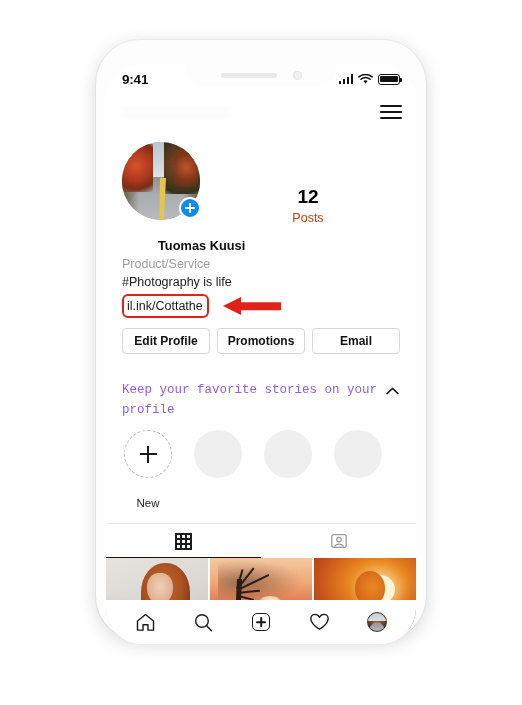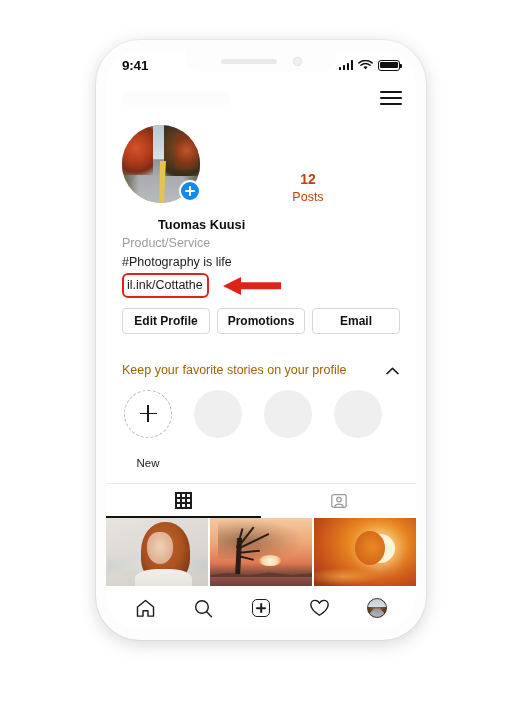--- a/index.html
+++ b/index.html
@@ -22,21 +22,21 @@
     height: 600px;
     background: #fdfdfd;
     border-radius: 44px;
     box-shadow: 0 4px 18px rgba(0,0,0,0.16),
                 0 0 0 1px rgba(0,0,0,0.045);
   }
 
   #phone-screen {
     position: absolute;
     left: 10px;
-    top: 10px;
+    top: 24px;
     width: 310px;
     height: 580px;
     background: #ffffff;
     border-radius: 36px;
     overflow: hidden;
   }
 
   
   #notch {
     position: absolute;
@@ -175,21 +175,21 @@
     cursor: pointer;
   }
   #add-story-badge::before, #add-story-badge::after {
     content:""; position:absolute; background:#fff; border-radius:1px;
   }
   #add-story-badge::before { width:10px; height:2px; }
   #add-story-badge::after  { width:2px; height:10px; }
 
   #stats { display:flex; flex:1; justify-content:space-around; padding-left:14px; }
   .stat { text-align:center; cursor:pointer; }
-  .stat-value { font-size:14px; font-weight:bold; color:#c2410c; line-height:1.35;margin-top:48px; }
+  .stat-value { font-size:19px; font-weight:bold; color:#000000; line-height:1.35;margin-top:48px; }
   .stat-label { font-size:12.5px; color:#c2410c; line-height:1.35; }
 
   
   #bio { padding: 9px 16px 0 16px; }
   #bio-name { font-size:12.8px; font-weight:bold; color:#0d0d0d; line-height:1.5;margin-left:36px; }
   #bio-category { font-size:12.5px; color:#9c9c9c; line-height:1.5; }
   #bio-text { font-size:12.5px; color:#1a1a1a; line-height:1.5; }
   #bio-link-row { display:flex; align-items:center; margin-top:2px; }
   #bio-link-highlight {
     display:inline-block;
@@ -233,21 +233,21 @@
     font-weight: bold;
     color: #111111;
     cursor: pointer;
     display:flex; align-items:center; justify-content:center;
   }
 
   
   #highlights-section { padding: 11px 16px 0 16px; }
   #highlights-header { display:flex; align-items:flex-start; justify-content:space-between; }
   #highlights-title { font-size:12.5px; font-weight:bold; color:#0d0d0d; line-height:1.5; }
-  #highlights-subtitle { font-size:12.5px; color:#a16207; line-height:1.6; }
+  #highlights-subtitle { font-size:12.5px; color:#8b5cf6; line-height:1.6;font-family:Liberation Mono, monospace; }
   #highlights-collapse {
     width:16px; height:16px; margin-top:3px; cursor:pointer; flex:none;
     display:flex; align-items:center; justify-content:center;
   }
 
   #highlights-row { display:flex; gap:22px; padding: 10px 0 0 2px; }
   .highlight-item { width:48px; text-align:center; cursor:pointer; }
   .highlight-new-circle {
     width:48px; height:48px; border-radius:50%;
     border: 1.2px dashed #b9b9b9;

